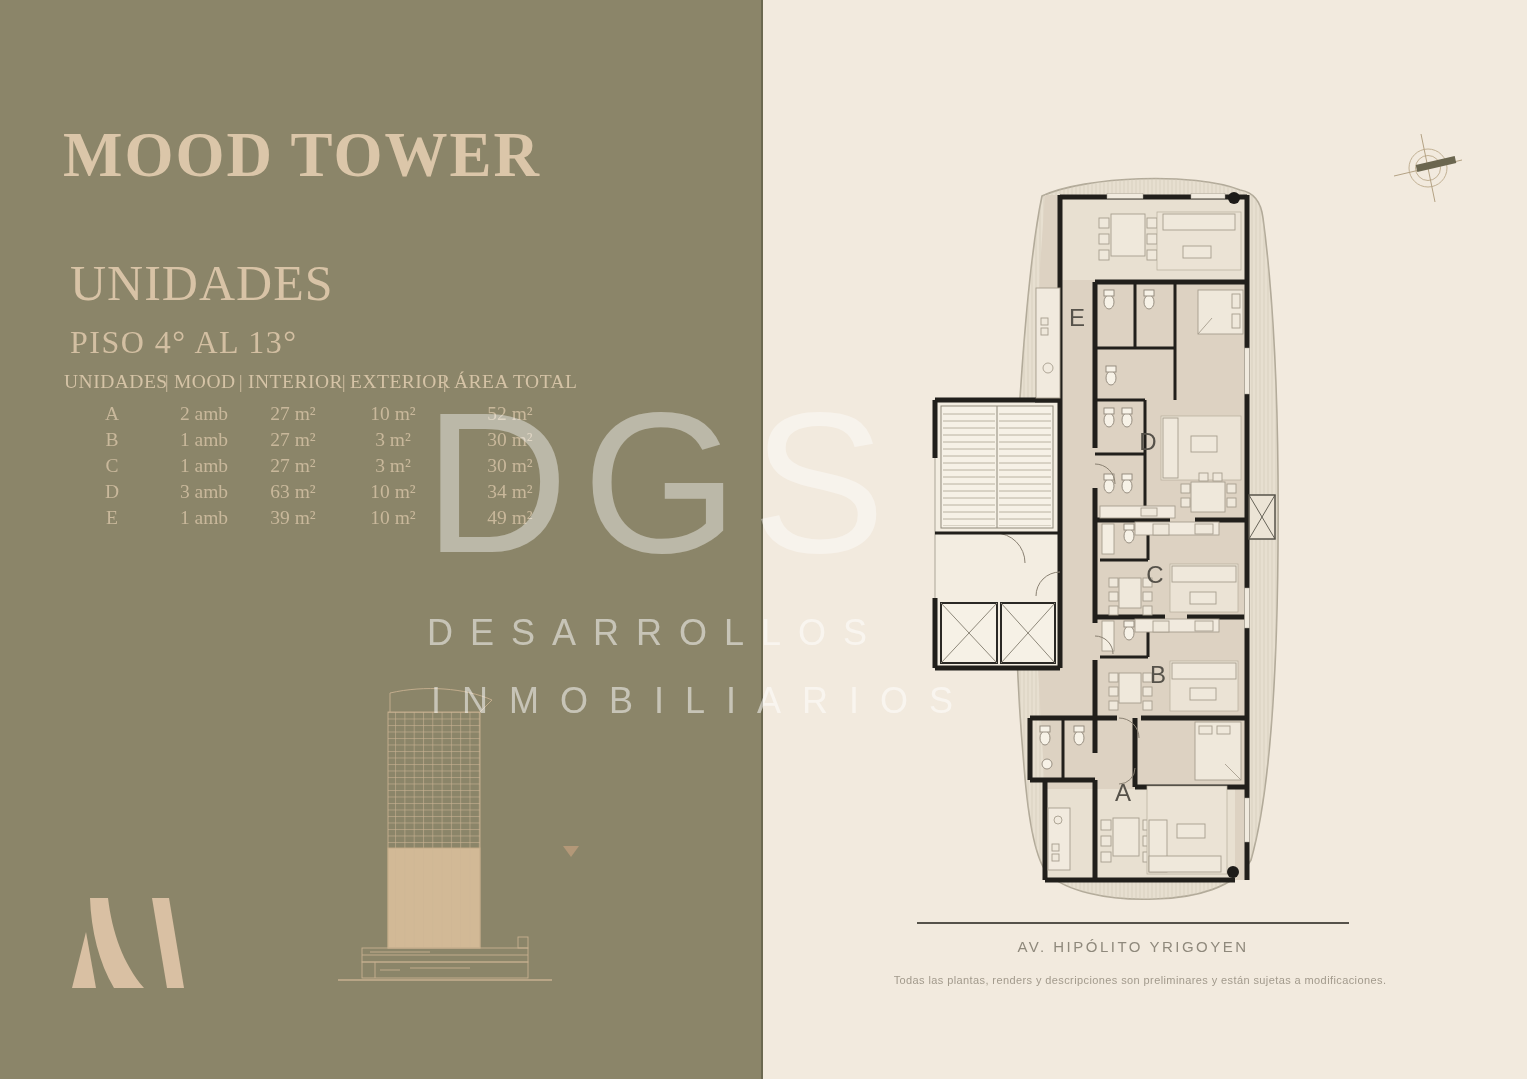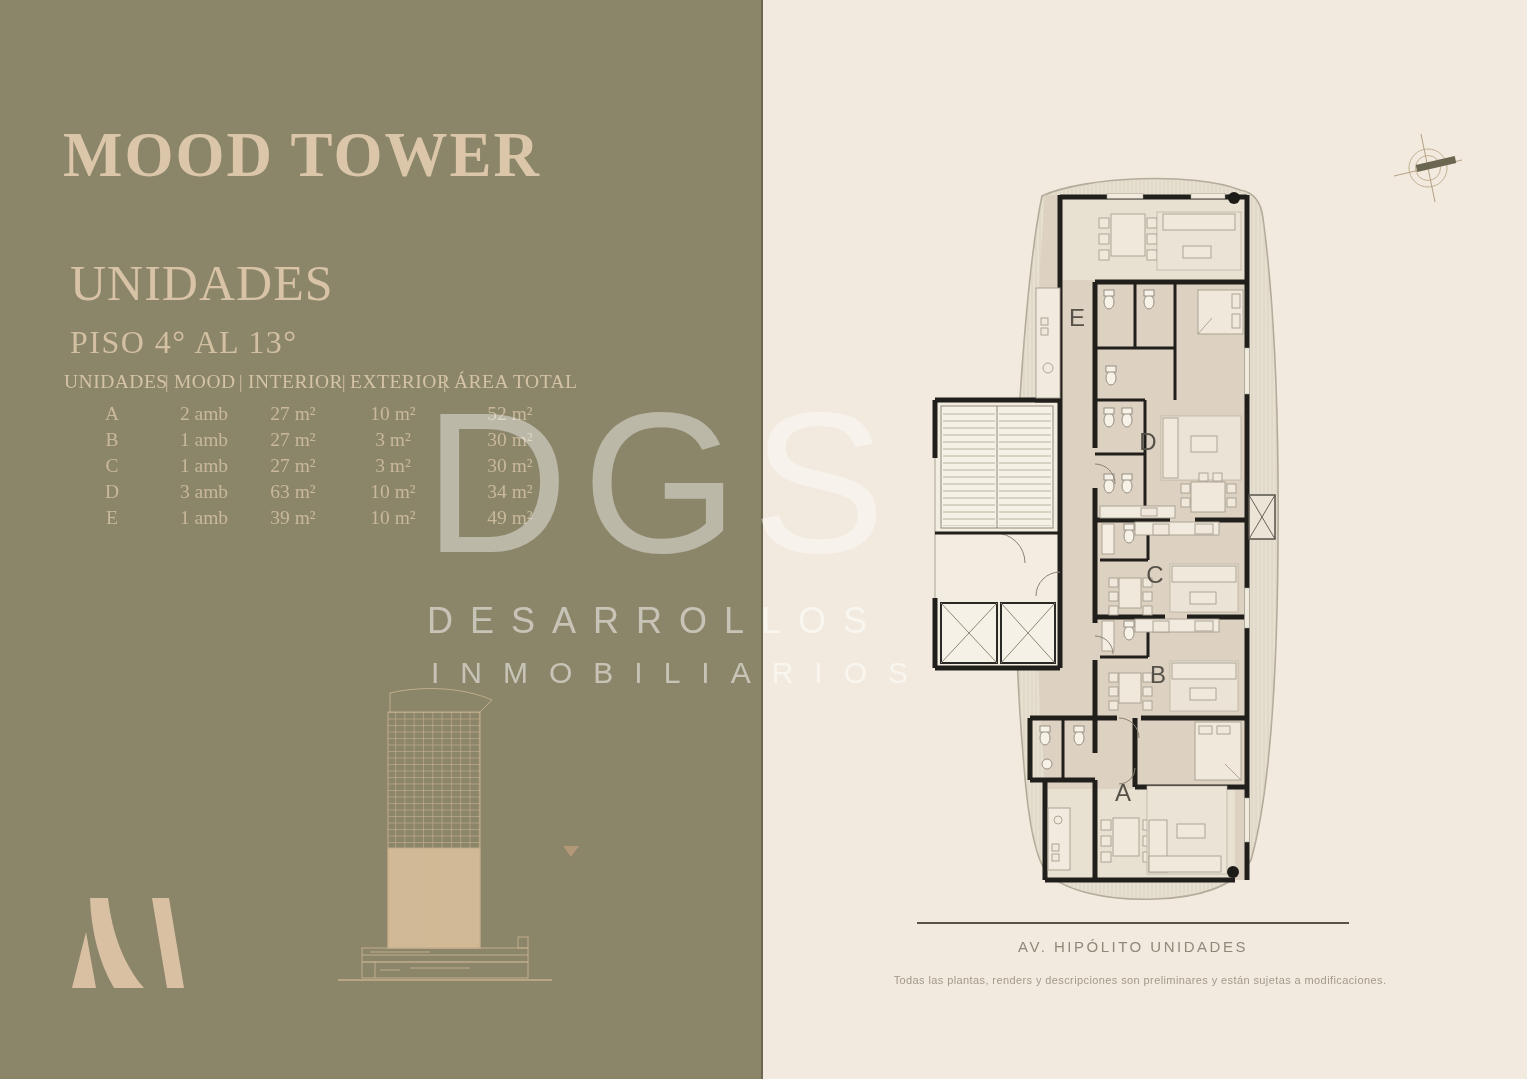--- a/index.html
+++ b/index.html
@@ -32,22 +32,22 @@
   .street-line{position:absolute;left:917px;top:922px;width:432px;height:1.5px;background:#56524a;}
   .street{position:absolute;left:898px;top:938px;width:470px;text-align:center;
     font-family:"Liberation Sans",sans-serif;font-size:15px;letter-spacing:2.5px;color:#8f897c;}
   .disclaimer{position:absolute;left:860px;top:974px;width:560px;text-align:center;
     font-family:"Liberation Sans",sans-serif;font-size:11px;letter-spacing:0.4px;color:#a29a8c;}
 
   .watermark{position:absolute;left:410px;top:388px;width:700px;
     font-family:"Liberation Sans",sans-serif;pointer-events:none;}
   .wm-dgs{font-size:200px;line-height:0.95;letter-spacing:14px;padding-left:14px;
     color:rgba(255,255,255,0.42);font-weight:400;}
-  .wm-l1{margin-top:22px;font-size:36px;letter-spacing:17px;padding-left:17px;color:rgba(255,255,255,0.52);}
-  .wm-l2{margin-top:14px;font-size:30px;letter-spacing:21px;padding-left:21px;color:rgba(255,255,255,0.52);}
+  .wm-l1{margin-top:34px;font-size:36px;letter-spacing:17px;padding-left:17px;color:rgba(255,255,255,0.52);}
+  .wm-l2{margin-top:26px;font-size:36px;letter-spacing:21px;padding-left:21px;color:rgba(255,255,255,0.52);}
 </style>
 </head>
 <body>
 
 <div class="stage">
 
   <div class="left-panel">
     <h1 class="project-title">MOOD TOWER</h1>
     <h2 class="units-heading">UNIDADES</h2>
     <div class="floor-range">PISO 4° AL 13°</div>
@@ -391,21 +391,21 @@
 
   <svg class="compass-svg" width="74" height="74" viewBox="0 0 74 74">
     <circle cx="36" cy="37" r="19" fill="none" stroke="#c2b194" stroke-width="1"></circle>
     <circle cx="36" cy="37" r="12.5" fill="none" stroke="#c2b194" stroke-width="1"></circle>
     <line x1="29" y1="3" x2="43" y2="71" stroke="#b4a284" stroke-width="1"></line>
     <line x1="2" y1="45" x2="70" y2="29" stroke="#b4a284" stroke-width="1"></line>
     <rect x="24" y="29.5" width="40" height="7" fill="#6b664f" transform="rotate(-13 44 33)"></rect>
   </svg>
 
   <div class="street-line"></div>
-  <div class="street">AV. HIPÓLITO UNIDADES</div>
+  <div class="street">AV. HIPÓLITO YRIGOYEN</div>
   <div class="disclaimer">Todas las plantas, renders y descripciones son preliminares y están sujetas a modificaciones.</div>
 
   <div class="watermark">
     <div class="wm-dgs">DGS</div>
     <div class="wm-l1">DESARROLLOS</div>
     <div class="wm-l2">INMOBILIARIOS</div>
   </div>
 
 </div>
 

